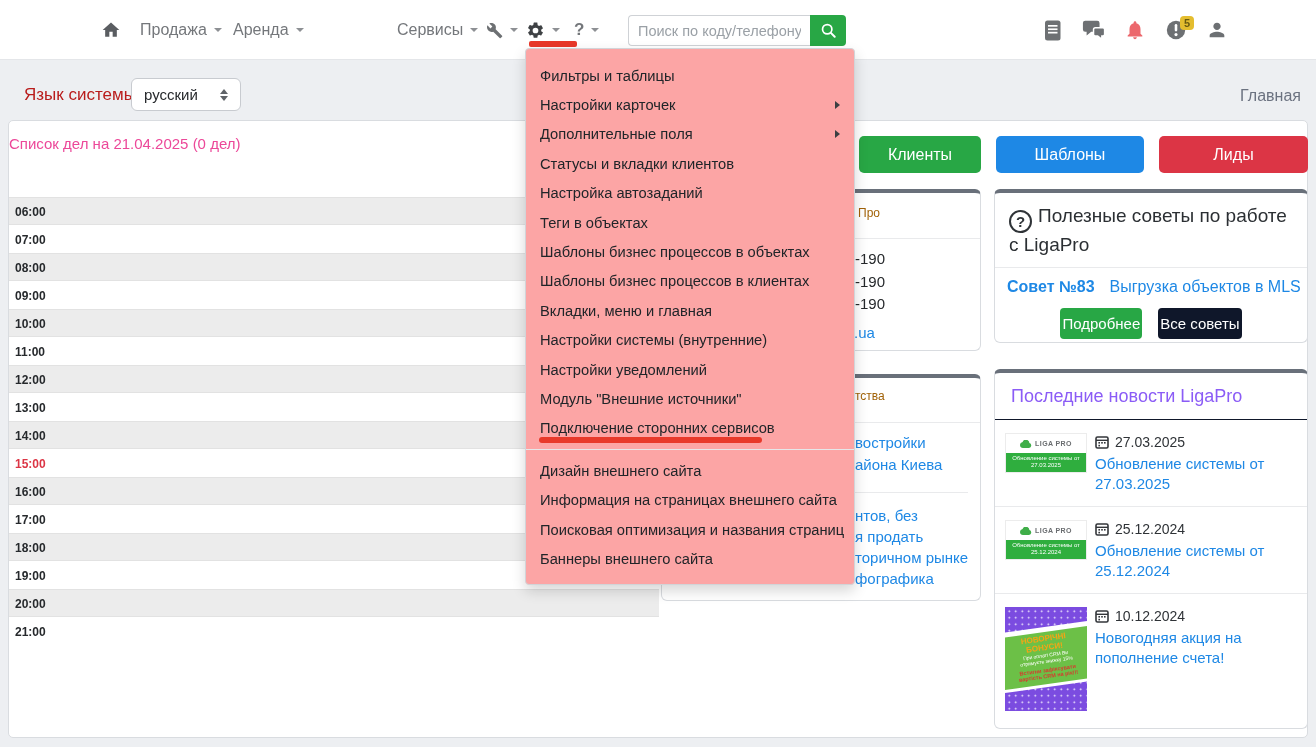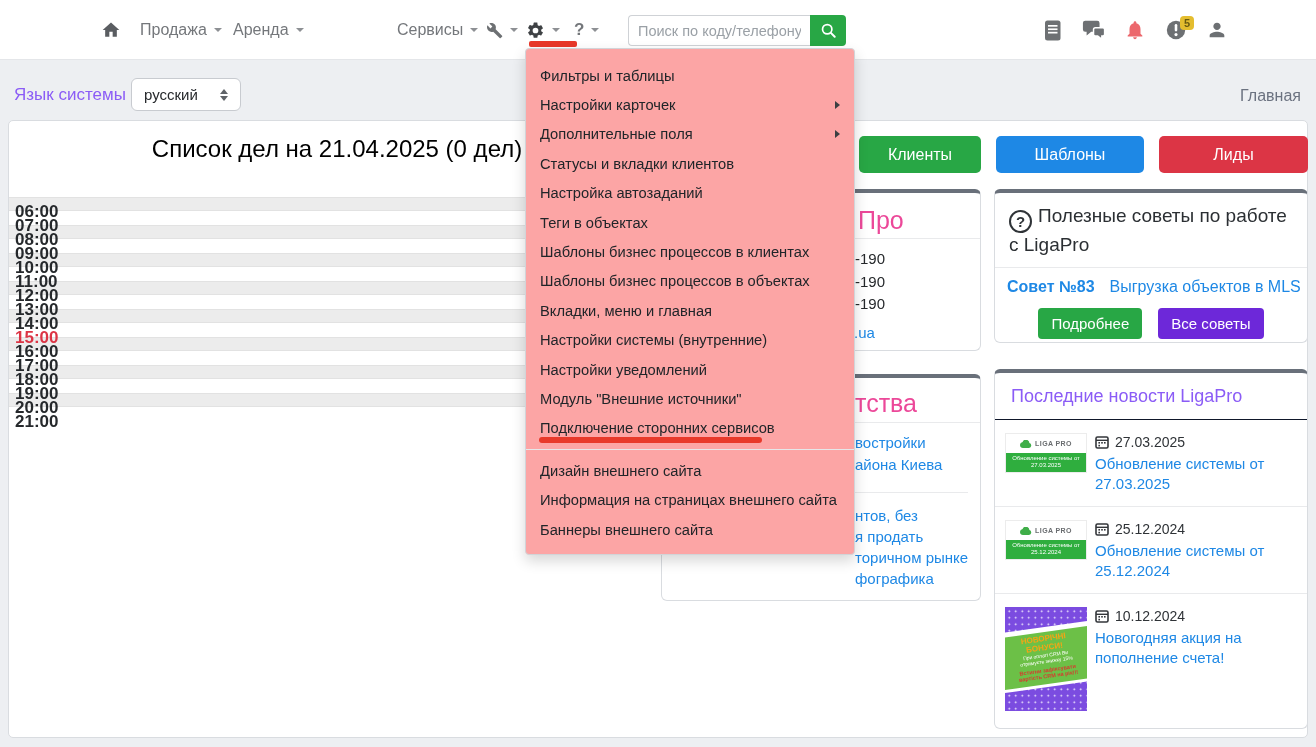--- a/index.html
+++ b/index.html
@@ -14,59 +14,59 @@
 .help-q{font-size:17px;font-weight:bold;color:#74777b}
 .search{position:absolute;left:628px;top:15px;height:31px;display:flex;z-index:6}
 .search input{width:182px;height:31px;border:1px solid #cfd2d6;border-right:none;border-radius:4px 0 0 4px;padding:0 9px;font-size:14.5px;color:#555;outline:none;font-family:inherit}
 .search input::placeholder{color:#9aa0a6}
 .search button{width:36px;height:31px;background:#28a745;border:none;border-radius:0 4px 4px 0;display:flex;align-items:center;justify-content:center;cursor:pointer}
 .nav-icons{position:absolute;left:1041px;top:0;height:60px;display:flex;align-items:center;gap:17px}
 .nicon{width:24px;height:24px;display:flex;align-items:center;justify-content:center;position:relative;cursor:pointer}
 .badge{position:absolute;right:-6px;top:-2px;background:#e4bd2f;color:#6a5a10;font-size:11px;font-weight:bold;padding:1px 4px;border-radius:4px;line-height:12px}
 .gear-underline{position:absolute;left:529px;top:41px;width:48px;height:6px;background:#e8392a;border-radius:2px;z-index:50}
 
-.lang-label{position:absolute;left:14px;top:85px;font-size:17px;color:#8b5cf6}
+.lang-label{position:absolute;left:24px;top:85px;font-size:17px;color:#b91c1c}
 .lang-select{position:absolute;left:131px;top:78px;width:110px;height:33px;background:#fff;border:1px solid #c8cbd0;border-radius:6px;display:flex;align-items:center;padding:0 12px;font-size:15px;color:#26292c;cursor:pointer}
 .arrows{margin-left:auto;display:flex;flex-direction:column;gap:2px}
 .tri-up{width:0;height:0;border-left:4px solid transparent;border-right:4px solid transparent;border-bottom:5px solid #5f6368}
 .tri-down{width:0;height:0;border-left:4px solid transparent;border-right:4px solid transparent;border-top:5px solid #5f6368}
 .breadcrumb{position:absolute;right:15px;top:87px;font-size:16px;color:#6b7280;cursor:pointer}
 
 .main-card{position:absolute;left:8px;top:120px;width:1300px;height:618px;background:#fff;border:1px solid #d9dce0;border-radius:5px;z-index:1}
-.sched-title{position:absolute;left:0;top:14px;width:656px;text-align:center;font-size:24px;color:#000000}
+.sched-title{position:absolute;left:0;top:14px;width:656px;text-align:left;font-size:15px;color:#ec4899}
 .rows{position:absolute;left:0;top:76px;width:650px}
-.srow{height:14px;line-height:30px;padding-left:6px;font-size:17px;font-weight:bold;color:#26292c;cursor:pointer}
+.srow{height:28px;line-height:30px;padding-left:6px;font-size:12px;font-weight:bold;color:#26292c;cursor:pointer}
 .srow:nth-child(odd){background:#ececec;border-top:1px solid #e2e2e2;border-bottom:1px solid #e2e2e2;line-height:28px}
 .alert{color:#dc3545}
 .qbtn{position:absolute;top:15px;height:37px;border:none;border-radius:5px;color:#fff;font-size:16px;font-family:inherit;cursor:pointer}
 #btn-clients{left:850px;width:122px;background:#28a745}
 #btn-objects{left:987px;width:148px;background:#1e88e5}
 #btn-leads{left:1150px;width:149px;background:#dc3545}
 
 .panel{position:absolute;background:#fff;border:1px solid #d9dce0;border-top:4px solid #69707a;border-radius:6px}
 #panel-about{left:652px;top:68px;width:320px;height:162px}
 #panel-adv{left:652px;top:253px;width:320px;height:227px}
 #panel-tips{left:985px;top:68px;width:314px;height:154px}
 #panel-news{left:985px;top:248px;width:314px;height:360px}
 .frag{position:absolute;font-size:15px;color:#26292c;white-space:nowrap}
-.frag.title{font-size:25px;color:#ec4899}
+.frag.title{font-size:12px;color:#a16207}
 .frag.link{color:#1e88e5}
 .hline{position:absolute;left:0;right:0;border-top:1px solid #e9eaec}
 .hline.inset{left:16px;right:12px}
 
 .panel-head{padding:11px 14px;font-size:19px;line-height:23px;color:#2b2f33;border-bottom:1px solid #e9eaec}
 .q-icon{width:23px;height:23px;border:2.5px solid #2f3337;border-radius:50%;display:inline-flex;align-items:center;justify-content:center;font-size:15px;font-weight:bold;color:#2f3337;vertical-align:-5px;margin-right:6px}
 .tips-body{padding:10px 12px 0}
 .tip-line{font-size:16px;color:#1e88e5;white-space:nowrap}
 .tip-line .lbl{font-weight:bold;margin-right:15px}
 .tip-line a{color:#1e88e5;text-decoration:none;cursor:pointer}
 .tip-buttons{margin-top:12px;display:flex;justify-content:center;gap:16px}
-.tbtn{height:31px;border:none;border-radius:4px;color:#fff;font-size:15px;padding:0 13px;font-family:inherit;cursor:pointer}
+.tbtn{height:31px;border:none;border-radius:4px;color:#fff;font-size:15px;padding:0 2px;font-family:inherit;cursor:pointer}
 .tbtn.green{background:#28a745}
-.tbtn.gray{background:#6d28d9}
+.tbtn.gray{background:#0f172a}
 
 .news-head{padding:13px 16px 12px;font-size:18px;color:#8b5cf6;border-bottom:1px solid #0f172a}
 .news-item{display:flex;padding:13px 10px 12px}
 .news-item.sep{border-bottom:1px solid #e9eaec}
 .thumb-update{width:82px;height:40px;margin-right:8px;flex:none;border:1px solid #ececec}
 .logo-row{height:19px;display:flex;align-items:center;justify-content:center;gap:3px;background:#fff}
 .logo-text{font-size:7px;font-weight:bold;color:#6a6d70;letter-spacing:.4px}
 .green-cap{height:19px;background:#2fae3e;color:#fff;font-size:6px;line-height:7px;text-align:center;padding:2px 2px 0}
 .news-right{flex:1;min-width:0}
 .date-row{display:flex;align-items:center;gap:6px;font-size:14px;color:#2f3337;height:17px}
@@ -333,44 +333,47 @@
   <div class="dd-item">
       <span>Статусы и вкладки клиентов</span>
     </div>
   <div class="dd-item">
       <span>Настройка автозаданий</span>
     </div>
   <div class="dd-item">
       <span>Теги в объектах</span>
     </div>
   <div class="dd-item">
+      <span>Шаблоны бизнес процессов в объектах</span>
+    </div>
+  <div class="dd-item">
       <span>Шаблоны бизнес процессов в клиентах</span>
     </div>
   <div class="dd-item">
-      <span>Шаблоны бизнес процессов в объектах</span>
-    </div>
-  <div class="dd-item">
       <span>Вкладки, меню и главная</span>
     </div>
   <div class="dd-item">
       <span>Настройки системы (внутренние)</span>
     </div>
   <div class="dd-item">
       <span>Настройки уведомлений</span>
     </div>
   <div class="dd-item">
       <span>Модуль "Внешние источники"</span>
     </div>
   <div class="dd-item">
       <span>Подключение сторонних сервисов</span>
     </div>
   <div class="dd-divider"></div>
   <div class="dd-item">
       <span>Дизайн внешнего сайта</span>
     </div>
   <div class="dd-item">
       <span>Информация на страницах внешнего сайта</span>
+    </div>
+  <div class="dd-item">
+      <span>Поисковая оптимизация и названия страниц</span>
     </div>
   <div class="dd-item">
       <span>Баннеры внешнего сайта</span>
     </div>
   <div class="dd-underline"></div>
 </div>
 
 </body></html>

